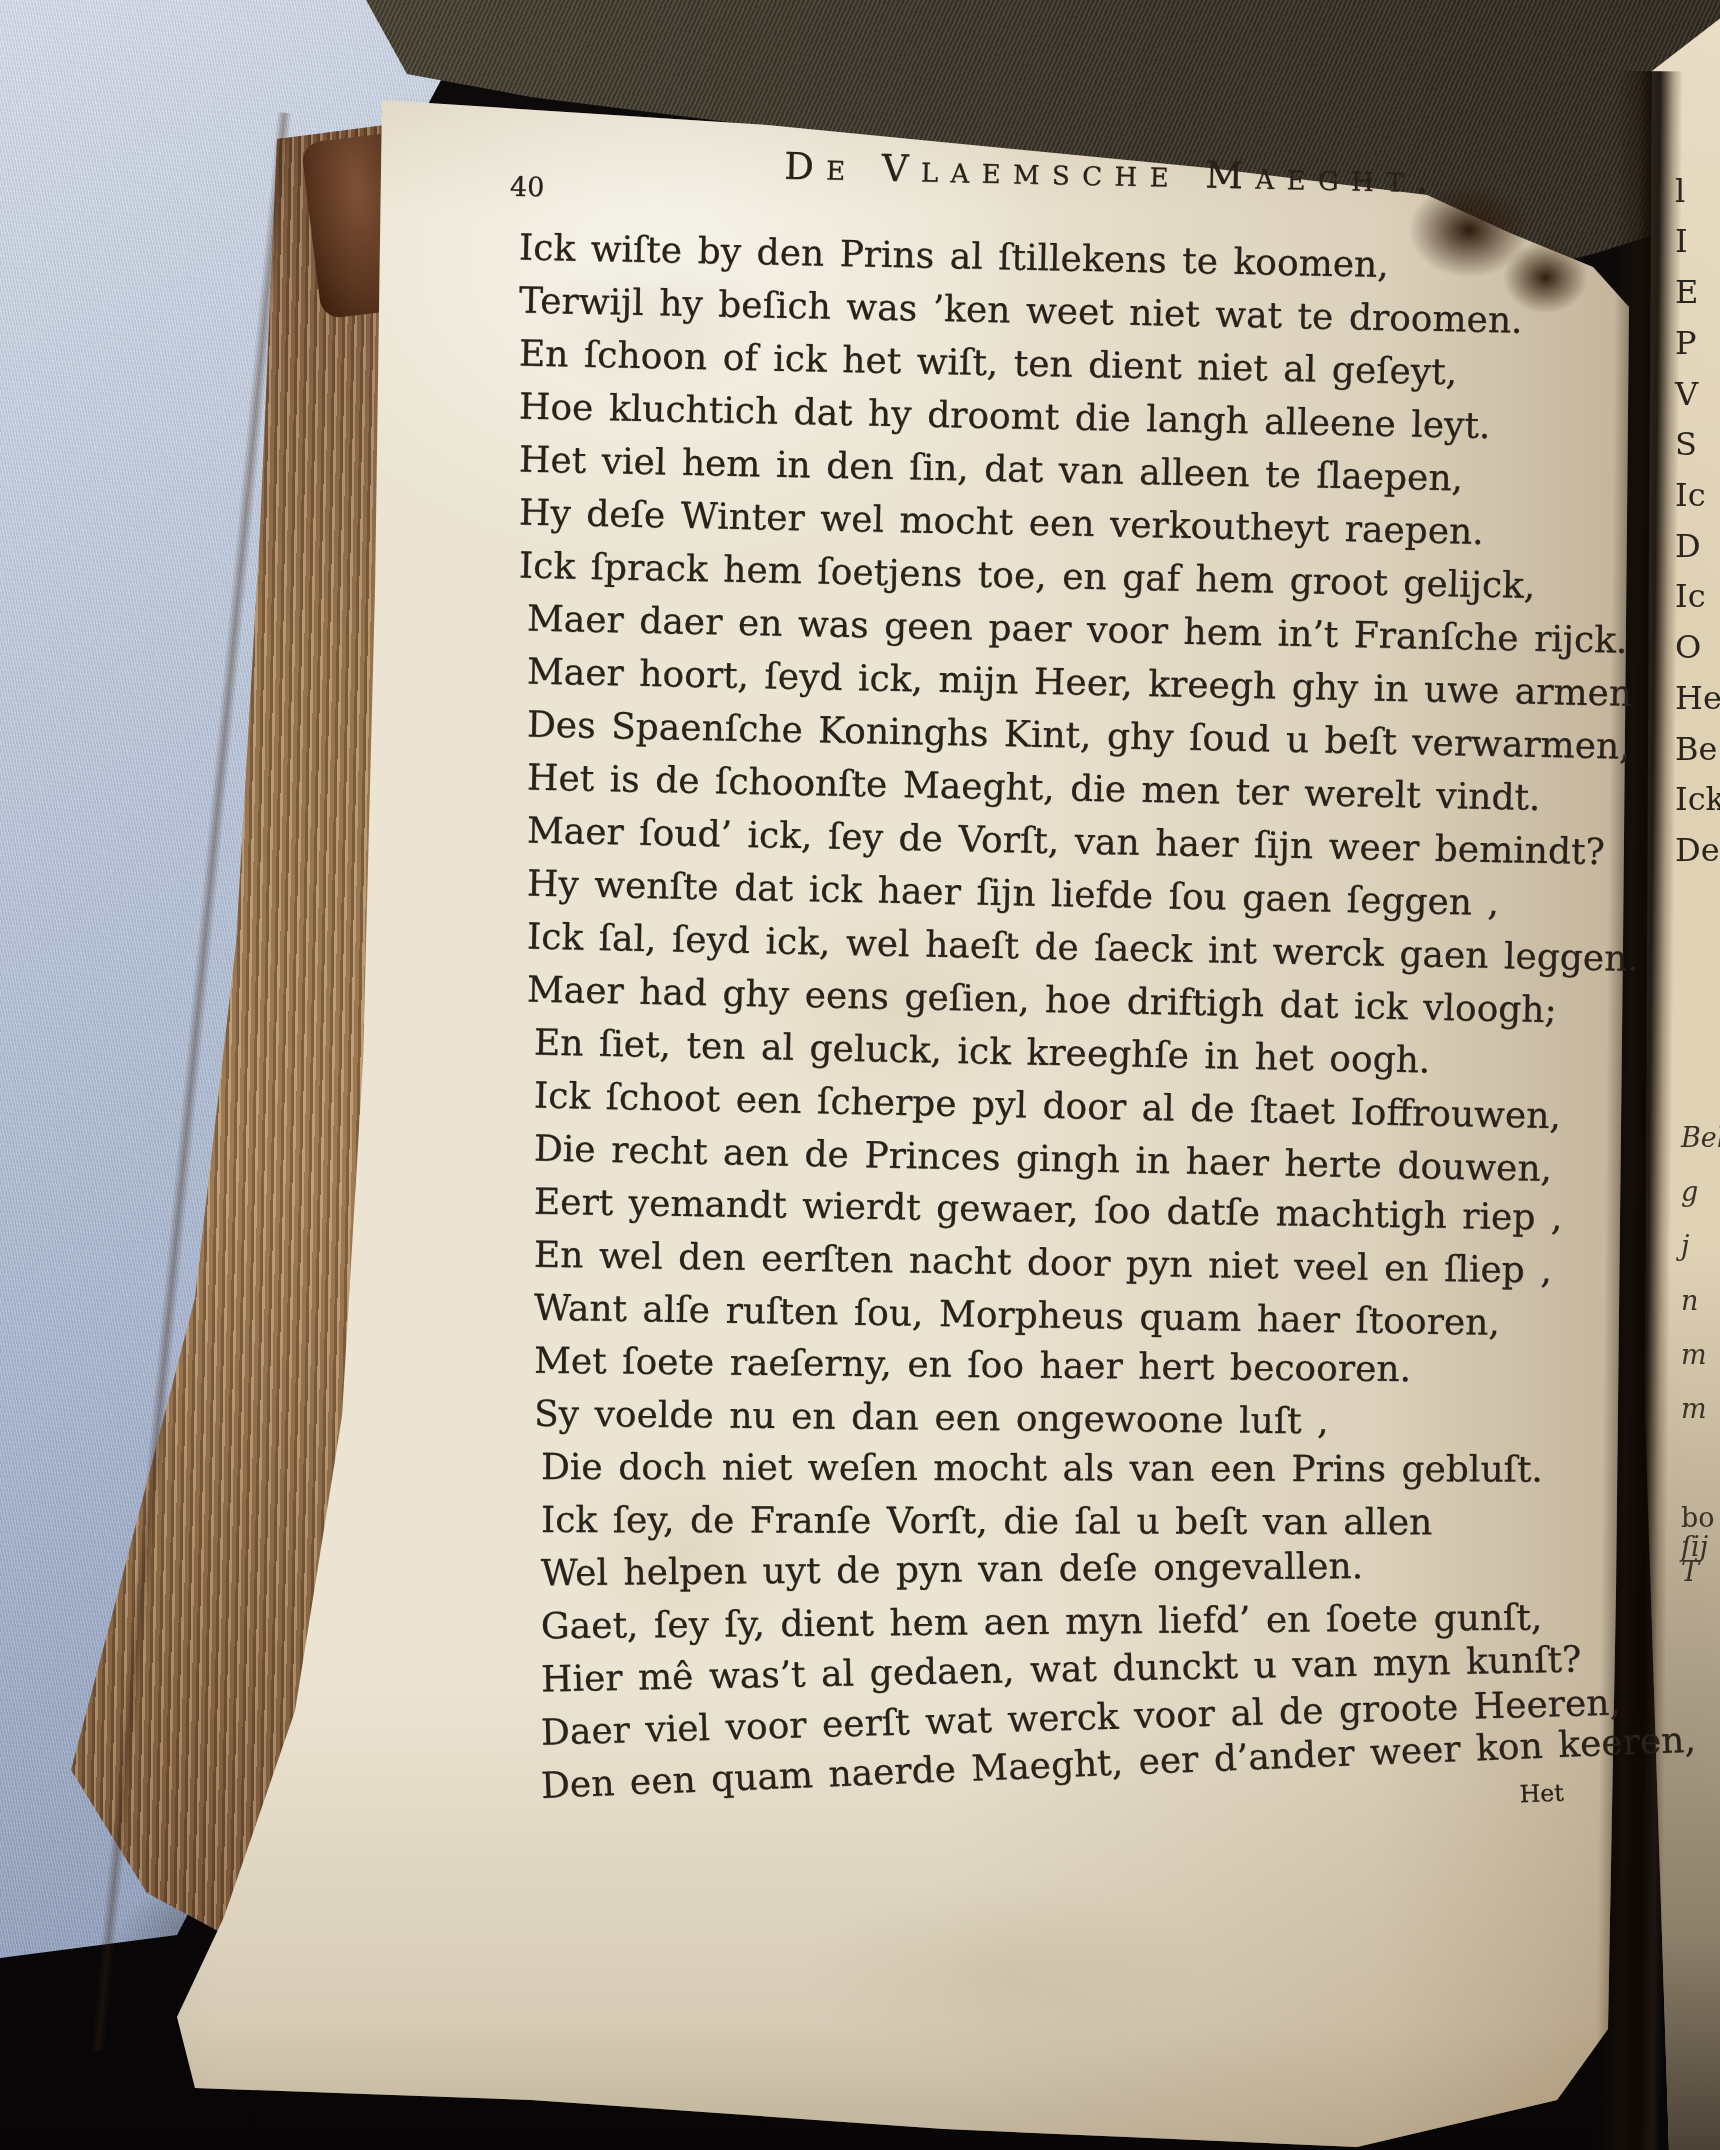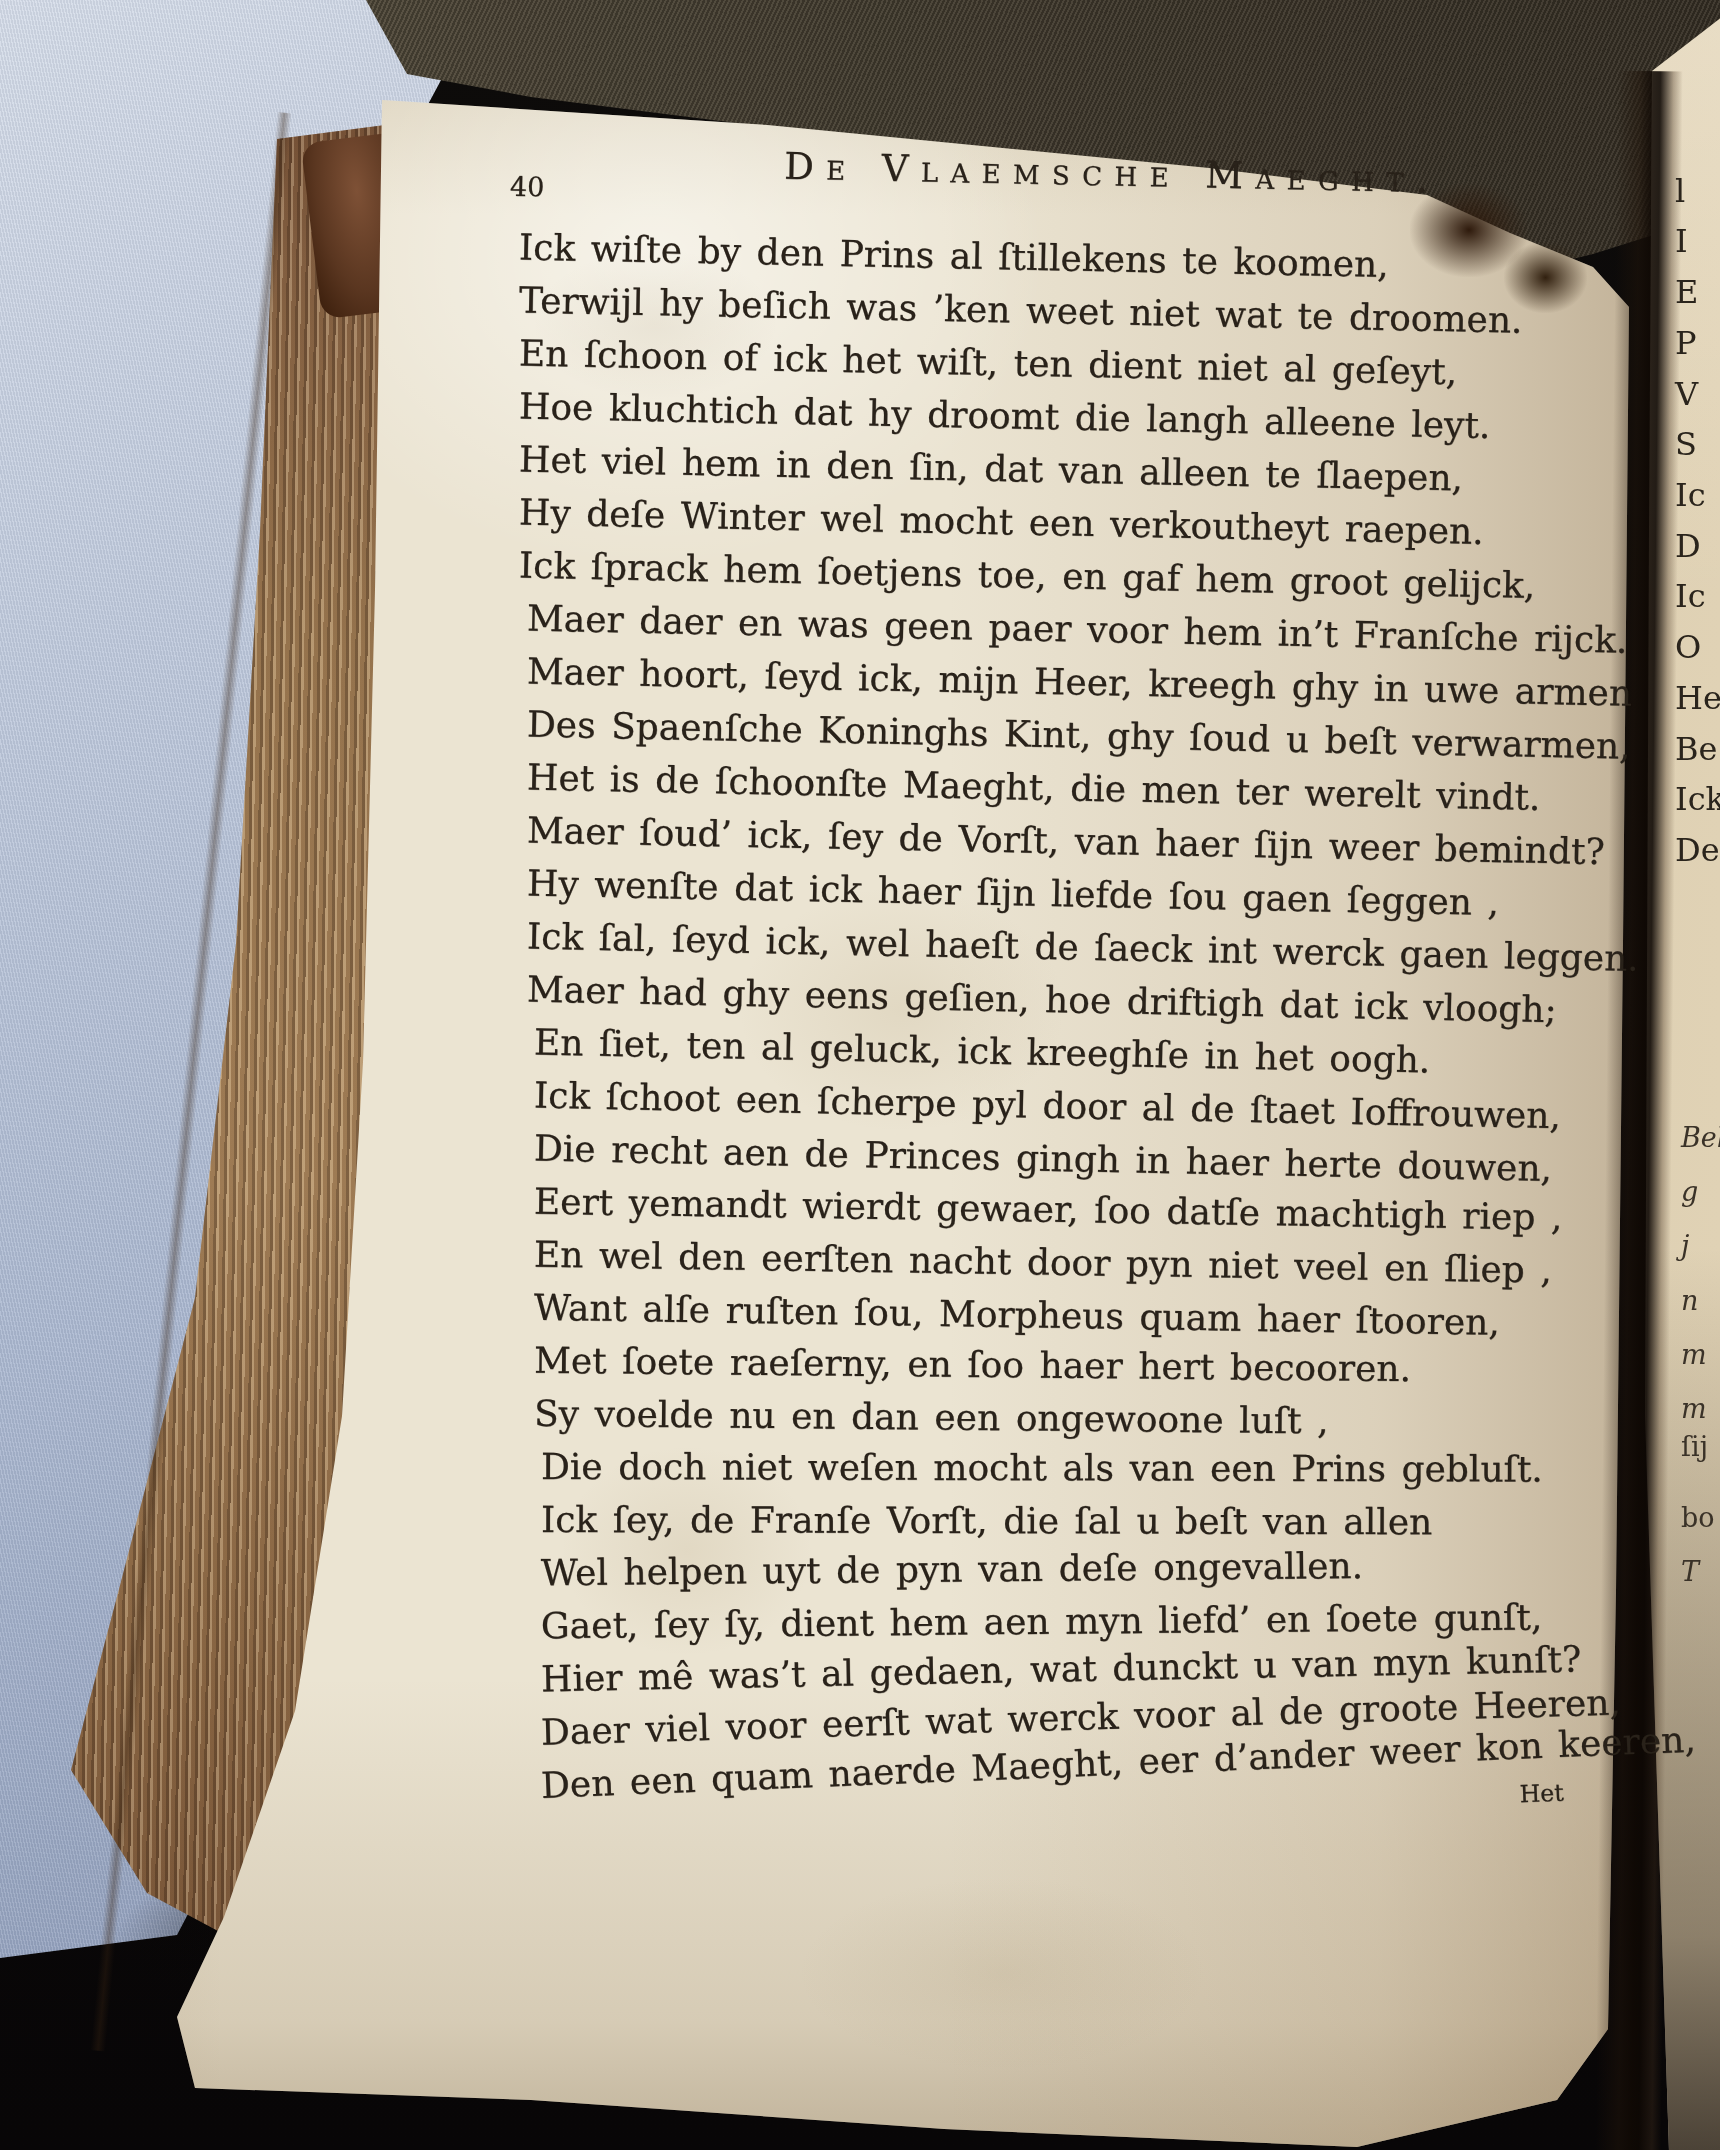--- a/index.html
+++ b/index.html
@@ -142,21 +142,21 @@
       <div class="fragment" style="top: 682px;">He</div>
       <div class="fragment" style="top: 733px;">Be</div>
       <div class="fragment" style="top: 783px;">Ick</div>
       <div class="fragment" style="top: 834px;">De</div>
       <div class="fragment it" style="top: 1124px; font-style: italic;">Beh</div>
       <div class="fragment it" style="top: 1178px; font-style: italic;">g</div>
       <div class="fragment it" style="top: 1232px; font-style: italic;">j</div>
       <div class="fragment it" style="top: 1287px; font-style: italic;">n</div>
       <div class="fragment it" style="top: 1341px; font-style: italic;">m</div>
       <div class="fragment it" style="top: 1395px; font-style: italic;">m</div>
-      <div class="fragment it" style="top: 1433px;  text-align: center;">ſij</div>
+      <div class="fragment it" style="top: 1533px; font-style: italic; text-align: center;">ſij</div>
       <div class="fragment it" style="top: 1504px; ">bo</div>
       <div class="fragment it" style="top: 1558px; font-style: italic;">T</div>
     </div>
 
   <div class="textblock">
     <div class="header-row">
       <span class="page-number">40</span>
       <div class="running-title">De Vlaemsche Maeght.</div>
     </div>
     <div class="lines">

